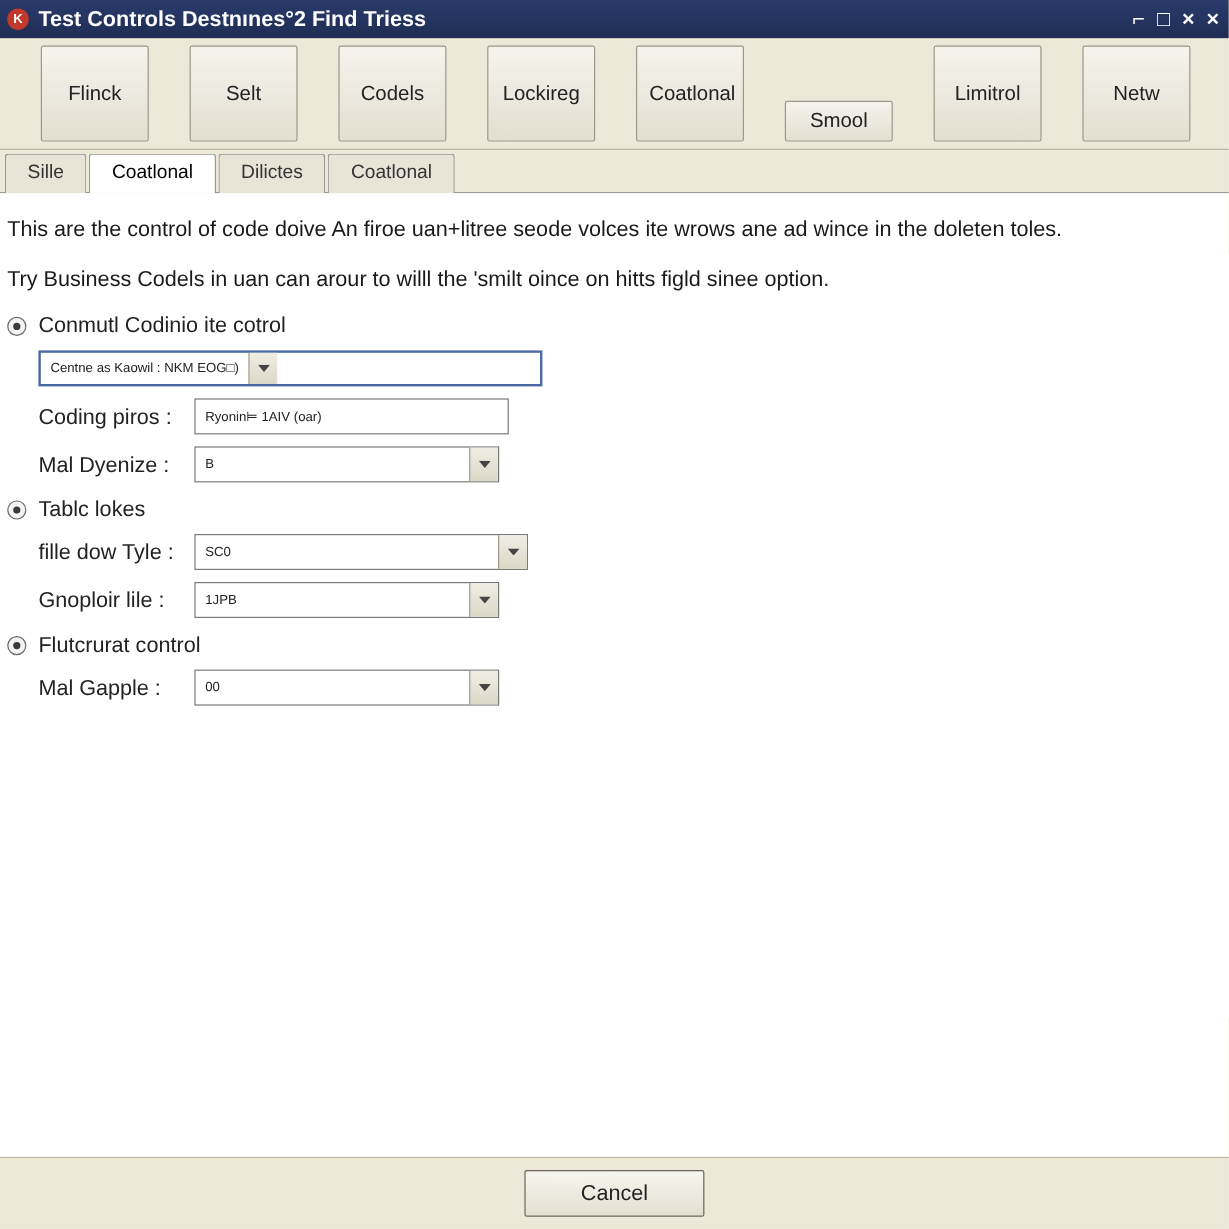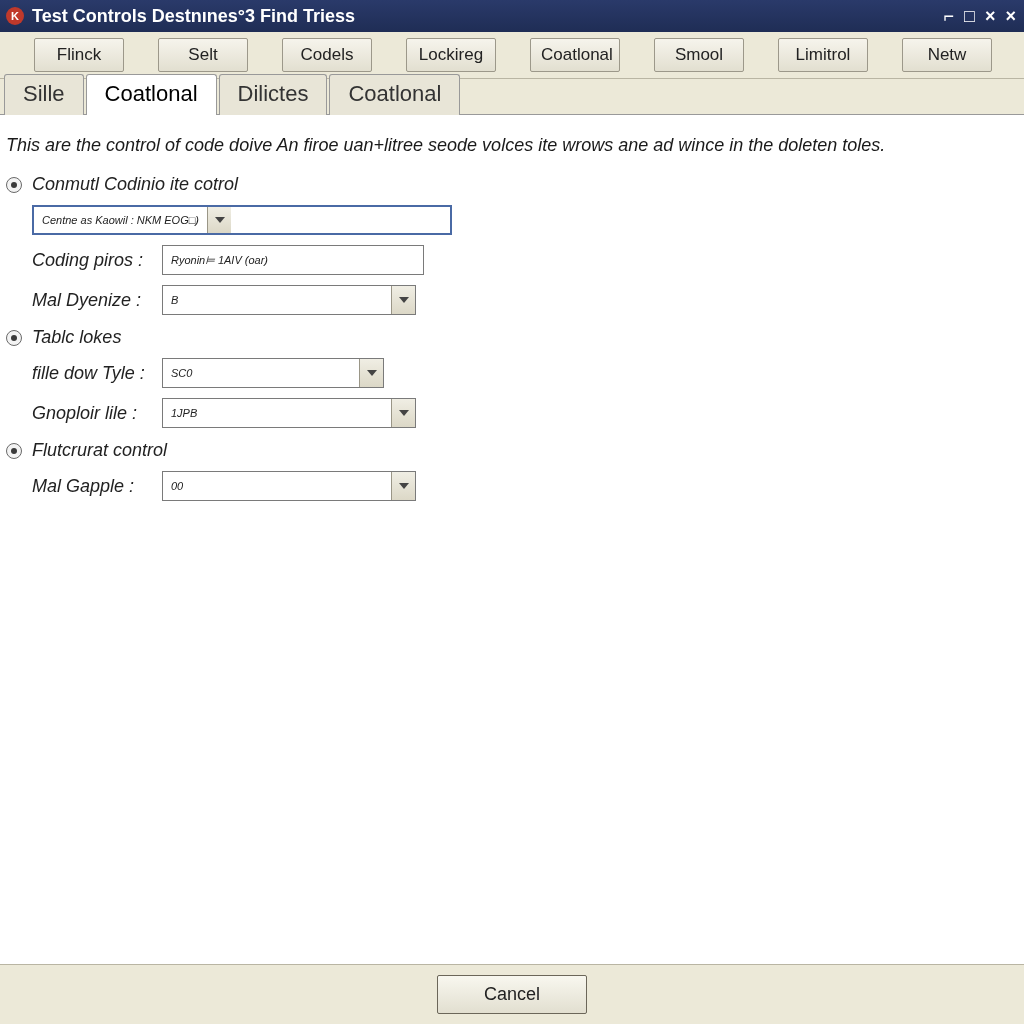--- a/index.html
+++ b/index.html
@@ -57,33 +57,33 @@
     border: 1px solid #9c988a;
     border-radius: 2px;
     padding: 6px 10px;
     font-size: 17px;
     color: #222;
     text-align: center;
     cursor: pointer;
     min-width: 90px;
     margin-left: 28px;
   }
-  .toolbar-btn:nth-child(6) { margin-left: 28px; }
+  .toolbar-btn:nth-child(6) { margin-left: 28px; margin-top: 46px; }
 
   .tabbar {
     display: flex;
     align-items: flex-end;
     background: #ece9d8;
     padding: 0 4px;
     border-bottom: 1px solid #999;
     height: 36px;
   }
   .tab {
     padding: 6px 18px 8px 18px;
-    font-size: 22px;
+    font-size: 16px;
     color: #333;
     background: #e8e5d7;
     border: 1px solid #999;
     border-bottom: none;
     margin-right: 2px;
     border-radius: 3px 3px 0 0;
     cursor: pointer;
     position: relative;
     top: 1px;
     text-align: right;
@@ -95,21 +95,20 @@
     top: 1px;
     z-index: 2;
   }
 
   .main {
     flex: 1;
     background: #fff;
     padding: 18px 12px 8px 4px;
     overflow: auto;
     position: relative;
-    font-style: italic;
   }
   .description {
     font-size: 18px;
     color: #1a1a1a;
     line-height: 1.4;
     margin-bottom: 16px;
     padding-left: 2px;
   }
   .section {
     margin-bottom: 12px;
@@ -192,21 +191,21 @@
     border-radius: 2px;
   }
 </style>
 </head>
 <body>
 
 <div class="titlebar">
   <span class="titlebar-icon">
       <span>K</span>
     </span>
-  <span class="titlebar-title">Test Controls Destnınes°3 Find Triess</span>
+  <span class="titlebar-title">Test Controls Destnınes°2 Find Triess</span>
   <div class="titlebar-controls">
     <span>⌐</span>
     <span>□</span>
     <span>×</span>
     <span>×</span>
   </div>
 </div>
 
 <div class="toolbar">
   <button class="toolbar-btn">Flinck</button>
@@ -222,20 +221,21 @@
 
 <div class="tabbar">
   <div class="tab">Sille</div>
   <div class="tab active">Coatlonal</div>
   <div class="tab">Dilictes</div>
   <div class="tab">Coatlonal</div>
 </div>
 
 <div class="main">
   <p class="description">This are the control of code doive An firoe uan+litree seode volces ite wrows ane ad wince in the doleten toles.</p>
+  <p class="description">Try Business Codels in uan can arour to willl the 'smilt oince on hitts figld sinee option.</p>
 
   <div class="section">
     <div class="section-header">
       <span class="radio-mark">
           <span class="dot"></span>
         </span>
       <span>Conmutl Codinio ite cotrol</span>
     </div>
     <div class="field-row">
       <div class="combo highlight" style="width:420px">
@@ -268,21 +268,21 @@
 
   <div class="section">
     <div class="section-header">
       <span class="radio-mark">
           <span class="dot"></span>
         </span>
       <span>Tablc lokes</span>
     </div>
     <div class="field-row">
       <span class="field-label">fille dow Tyle :</span>
-      <div class="combo" style="width:222px">
+      <div class="combo" style="width:278px">
         <span class="combo-text" style="flex:1">SC0</span>
         <span class="combo-arrow">
           <svg viewBox="0 0 10 6">
               <path d="M0 0 L5 6 L10 0 Z" fill="#444"></path>
             </svg>
         </span>
       </div>
     </div>
     <div class="field-row">
       <span class="field-label">Gnoploir lile :</span>

